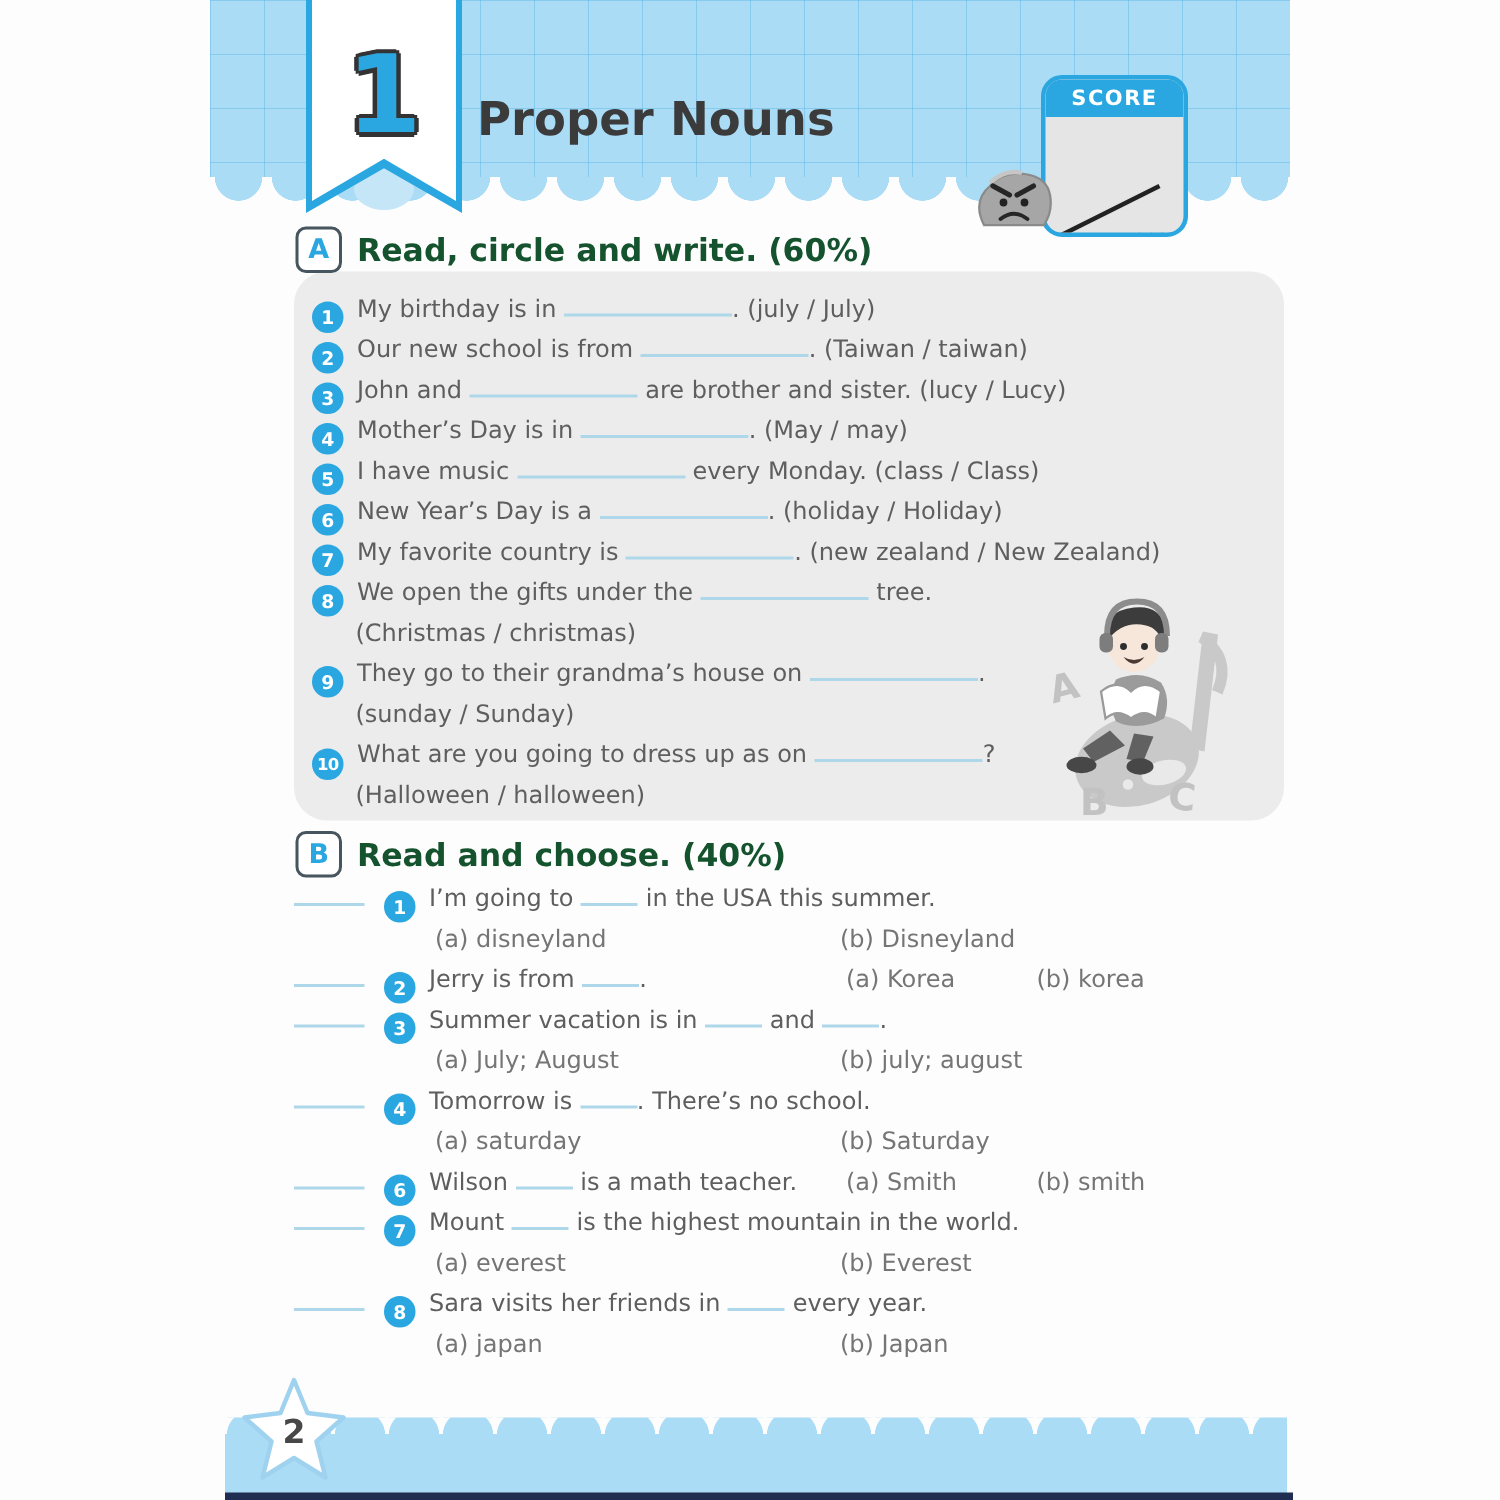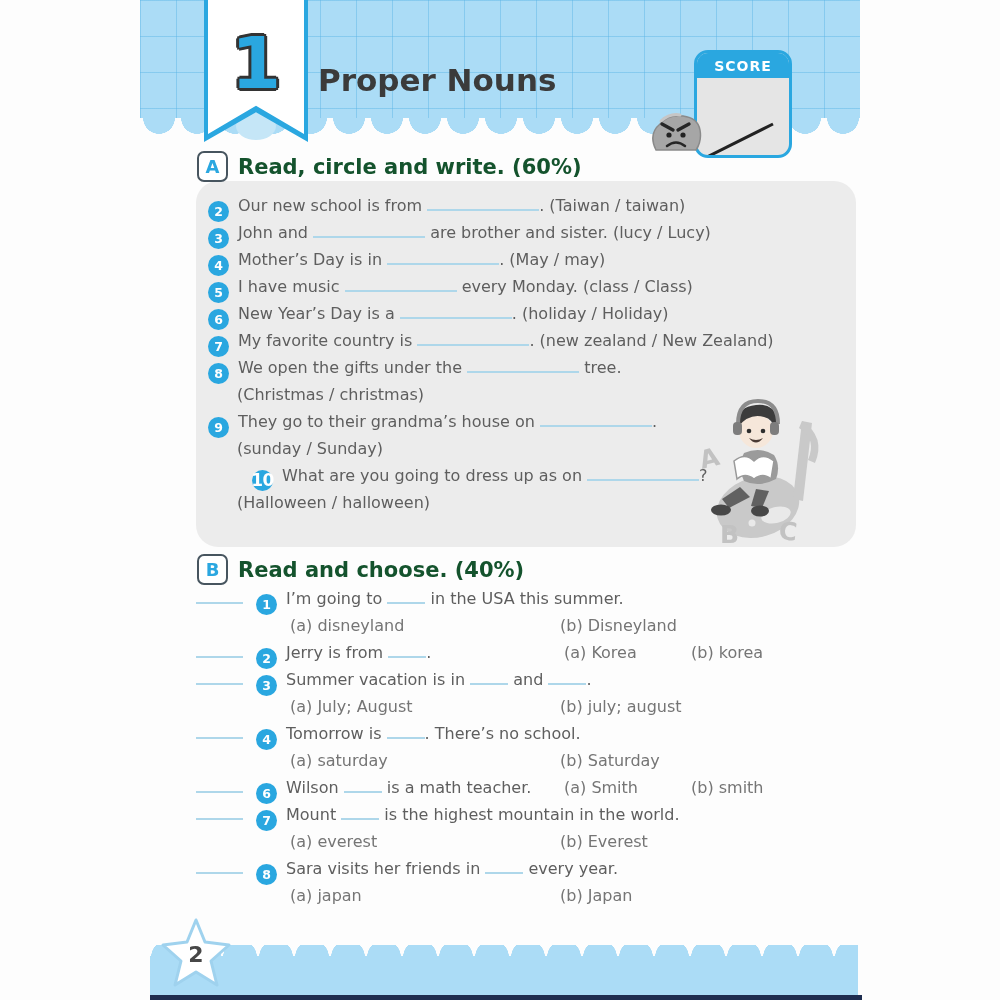--- a/index.html
+++ b/index.html
@@ -44,21 +44,21 @@
   .heading-text{font-size:21px;font-weight:800;color:#14532d;}
 
   
   .qa-box{position:absolute;left:196px;top:181px;width:660px;height:366px;background:#ececec;
     border-radius:22px;padding:11px 0 0 12px;box-sizing:border-box;z-index:1;}
   .qa-row{height:27px;line-height:27px;white-space:nowrap;font-size:16px;color:#5e5e5e;}
   .qa-cont{padding-left:29px;}
   .qnum{display:inline-flex;width:21px;height:21px;border-radius:50%;background:var(--accent);
     color:#fff;font-size:12.5px;font-weight:700;align-items:center;justify-content:center;
     vertical-align:-5px;margin-right:9px;flex:none;}
-  .qnum.two{font-size:17px;letter-spacing:-.5px;margin-left:44px;}
+  .qnum.two{font-size:11px;letter-spacing:-.5px;}
   .blank{display:inline-block;border-bottom:2px solid #aed7ea;height:14px;}
   .blank-long{width:112px;}
   .blank-short{width:38px;}
 
   .kid-illustration{position:absolute;left:698px;top:393px;z-index:2;}
 
   
   .qb-list{position:absolute;left:196px;top:585px;width:660px;z-index:1;}
   .qb-row{position:relative;height:27px;line-height:27px;white-space:nowrap;font-size:16px;color:#5e5e5e;}
   .answer-blank{display:inline-block;width:47px;border-bottom:2px solid #aed7ea;height:14px;margin-right:13px;}
@@ -112,20 +112,21 @@
     <circle cx="35" cy="27" r="2.6" fill="#222"></circle>
     <path d="M19 38 q9 -7 18 0" stroke="#262626" stroke-width="2.5" fill="none" stroke-linecap="round"></path>
   </svg>
 
   <div class="section-heading" style="left:197px;top:151px;">
     <span class="badge">A</span>
     <span class="heading-text">Read, circle and write. (60%)</span>
   </div>
 
   <div class="qa-box" id="section-a-list">
+      <div class="qa-row"><span class="qnum">1</span><span class="qtext">My birthday is in </span><span class="blank blank-long"></span><span class="qtext">. (july / July)</span></div>
       <div class="qa-row"><span class="qnum">2</span><span class="qtext">Our new school is from </span><span class="blank blank-long"></span><span class="qtext">. (Taiwan / taiwan)</span></div>
       <div class="qa-row"><span class="qnum">3</span><span class="qtext">John and </span><span class="blank blank-long"></span><span class="qtext"> are brother and sister. (lucy / Lucy)</span></div>
       <div class="qa-row"><span class="qnum">4</span><span class="qtext">Mother’s Day is in </span><span class="blank blank-long"></span><span class="qtext">. (May / may)</span></div>
       <div class="qa-row"><span class="qnum">5</span><span class="qtext">I have music </span><span class="blank blank-long"></span><span class="qtext"> every Monday. (class / Class)</span></div>
       <div class="qa-row"><span class="qnum">6</span><span class="qtext">New Year’s Day is a </span><span class="blank blank-long"></span><span class="qtext">. (holiday / Holiday)</span></div>
       <div class="qa-row"><span class="qnum">7</span><span class="qtext">My favorite country is </span><span class="blank blank-long"></span><span class="qtext">. (new zealand / New Zealand)</span></div>
       <div class="qa-row"><span class="qnum">8</span><span class="qtext">We open the gifts under the </span><span class="blank blank-long"></span><span class="qtext"> tree.</span></div>
       <div class="qa-row qa-cont"><span class="qtext">(Christmas / christmas)</span></div>
       <div class="qa-row"><span class="qnum">9</span><span class="qtext">They go to their grandma’s house on </span><span class="blank blank-long"></span><span class="qtext">.</span></div>
       <div class="qa-row qa-cont"><span class="qtext">(sunday / Sunday)</span></div>

